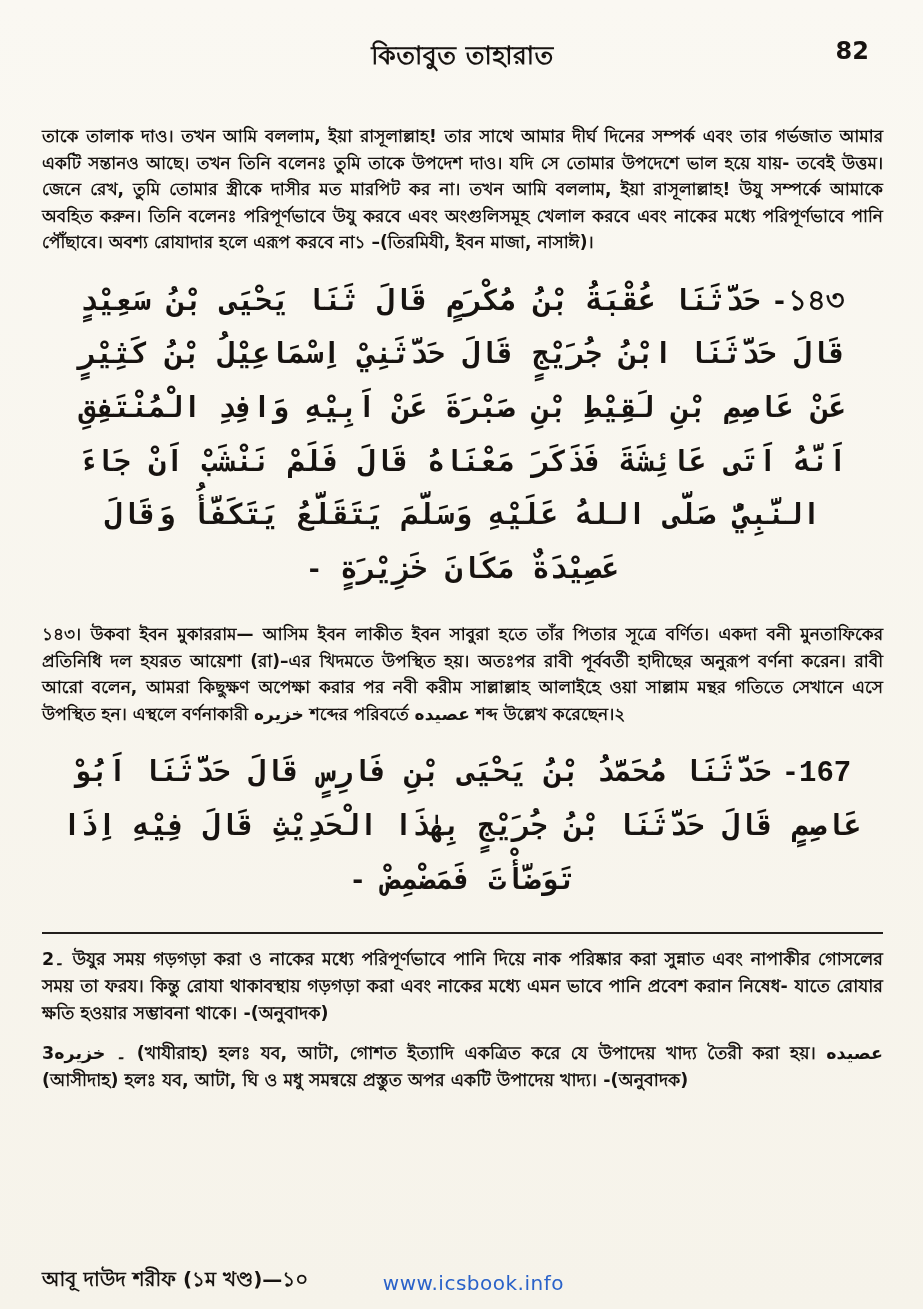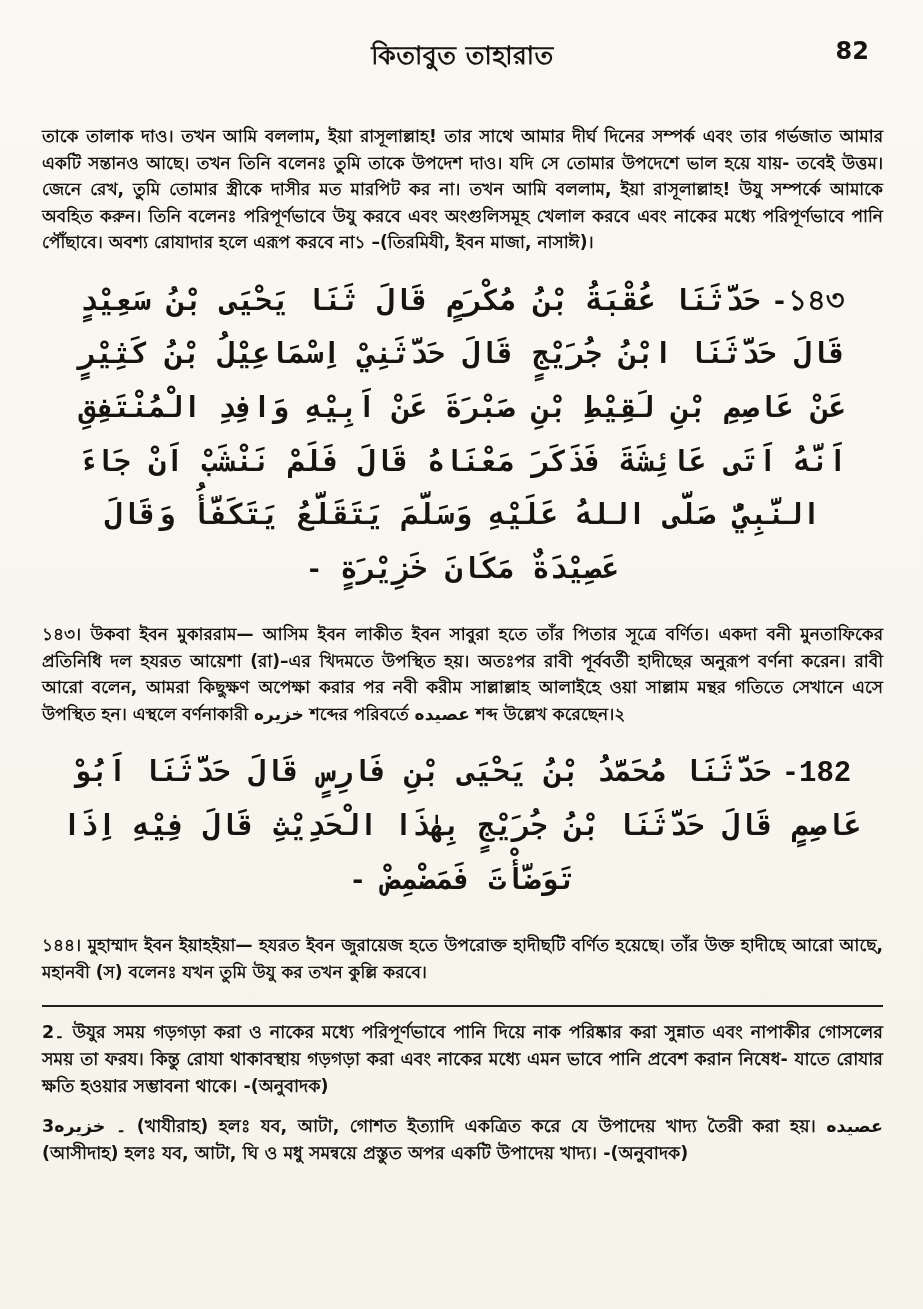--- a/index.html
+++ b/index.html
@@ -104,25 +104,28 @@
   </header>
 
   <main>
 
     <p class="bn">তাকে তালাক দাও। তখন আমি বললাম, ইয়া রাসূলাল্লাহ! তার সাথে আমার দীর্ঘ দিনের সম্পর্ক এবং তার গর্ভজাত আমার একটি সন্তানও আছে। তখন তিনি বলেনঃ তুমি তাকে উপদেশ দাও। যদি সে তোমার উপদেশে ভাল হয়ে যায়- তবেই উত্তম। জেনে রেখ, তুমি তোমার স্ত্রীকে দাসীর মত মারপিট কর না। তখন আমি বললাম, ইয়া রাসূলাল্লাহ! উযু সম্পর্কে আমাকে অবহিত করুন। তিনি বলেনঃ পরিপূর্ণভাবে উযু করবে এবং অংগুলিসমূহ খেলাল করবে এবং নাকের মধ্যে পরিপূর্ণভাবে পানি পৌঁছাবে। অবশ্য রোযাদার হলে এরূপ করবে না১ –(তিরমিযী, ইবন মাজা, নাসাঈ)।</p>
 
     <p class="ar"><span class="hadith-num">১৪৩-</span><span>حَدَّثَنَا عُقْبَةُ بْنُ مُكْرَمٍ قَالَ ثَنَا يَحْيَى بْنُ سَعِيْدٍ قَالَ حَدَّثَنَا ابْنُ جُرَيْجٍ قَالَ حَدَّثَنِيْ اِسْمَاعِيْلُ بْنُ كَثِيْرٍ عَنْ عَاصِمِ بْنِ لَقِيْطِ بْنِ صَبْرَةَ عَنْ اَبِيْهِ وَافِدِ الْمُنْتَفِقِ اَنَّهُ اَتَى عَائِشَةَ فَذَكَرَ مَعْنَاهُ قَالَ فَلَمْ نَنْشَبْ اَنْ جَاءَ النَّبِيُّ صَلَّى اللهُ عَلَيْهِ وَسَلَّمَ يَتَقَلَّعُ يَتَكَفَّأُ وَقَالَ عَصِيْدَةٌ مَكَانَ خَزِيْرَةٍ -</span></p>
 
     <p class="bn">১৪৩। উকবা ইবন মুকাররাম— আসিম ইবন লাকীত ইবন সাবুরা হতে তাঁর পিতার সূত্রে বর্ণিত। একদা বনী মুনতাফিকের প্রতিনিধি দল হযরত আয়েশা (রা)–এর খিদমতে উপস্থিত হয়। অতঃপর রাবী পূর্ববর্তী হাদীছের অনুরূপ বর্ণনা করেন। রাবী আরো বলেন, আমরা কিছুক্ষণ অপেক্ষা করার পর নবী করীম সাল্লাল্লাহ আলাইহে ওয়া সাল্লাম মন্থর গতিতে সেখানে এসে উপস্থিত হন। এস্থলে বর্ণনাকারী خزيره শব্দের পরিবর্তে عصيده শব্দ উল্লেখ করেছেন।২</p>
 
-    <p class="ar"><span class="hadith-num">182-</span><span>حَدَّثَنَا مُحَمَّدُ بْنُ يَحْيَى بْنِ فَارِسٍ قَالَ حَدَّثَنَا اَبُوْ عَاصِمٍ قَالَ حَدَّثَنَا بْنُ جُرَيْجٍ بِهٰذَا الْحَدِيْثِ قَالَ فِيْهِ اِذَا تَوَضَّأْتَ فَمَضْمِضْ -</span></p>
+    <p class="ar"><span class="hadith-num">167-</span><span>حَدَّثَنَا مُحَمَّدُ بْنُ يَحْيَى بْنِ فَارِسٍ قَالَ حَدَّثَنَا اَبُوْ عَاصِمٍ قَالَ حَدَّثَنَا بْنُ جُرَيْجٍ بِهٰذَا الْحَدِيْثِ قَالَ فِيْهِ اِذَا تَوَضَّأْتَ فَمَضْمِضْ -</span></p>
 
-    <p class="bn">১৪৪। মুহাম্মাদ ইবন ইয়াহইয়া— হযরত ইবন জুরায়েজ হতে উপরোক্ত হাদীছটি বর্ণিত হয়েছে। তাঁর উক্ত হাদীছে আরো আছে, মহানবী (স) বলেনঃ যখন তুমি উযু কর তখন কুল্লি করবে।</p>
 
   </main>
 
   <section class="footnotes">
     <p class="footnote">2۔ উযুর সময় গড়গড়া করা ও নাকের মধ্যে পরিপূর্ণভাবে পানি দিয়ে নাক পরিষ্কার করা সুন্নাত এবং নাপাকীর গোসলের সময় তা ফরয। কিন্তু রোযা থাকাবস্থায় গড়গড়া করা এবং নাকের মধ্যে এমন ভাবে পানি প্রবেশ করান নিষেধ- যাতে রোযার ক্ষতি হওয়ার সম্ভাবনা থাকে। -(অনুবাদক)</p>
     <p class="footnote">3۔ خزيره (খাযীরাহ) হলঃ যব, আটা, গোশত ইত্যাদি একত্রিত করে যে উপাদেয় খাদ্য তৈরী করা হয়। عصيده (আসীদাহ) হলঃ যব, আটা, ঘি ও মধু সমন্বয়ে প্রস্তুত অপর একটি উপাদেয় খাদ্য। -(অনুবাদক)</p>
   </section>
 
+  <footer class="page-footer">
+    <span class="book-title">আবূ দাউদ শরীফ (১ম খণ্ড)—১০</span>
+    <a class="website">www.icsbook.info</a>
+  </footer>
 
 </div>
 
 </body></html>

